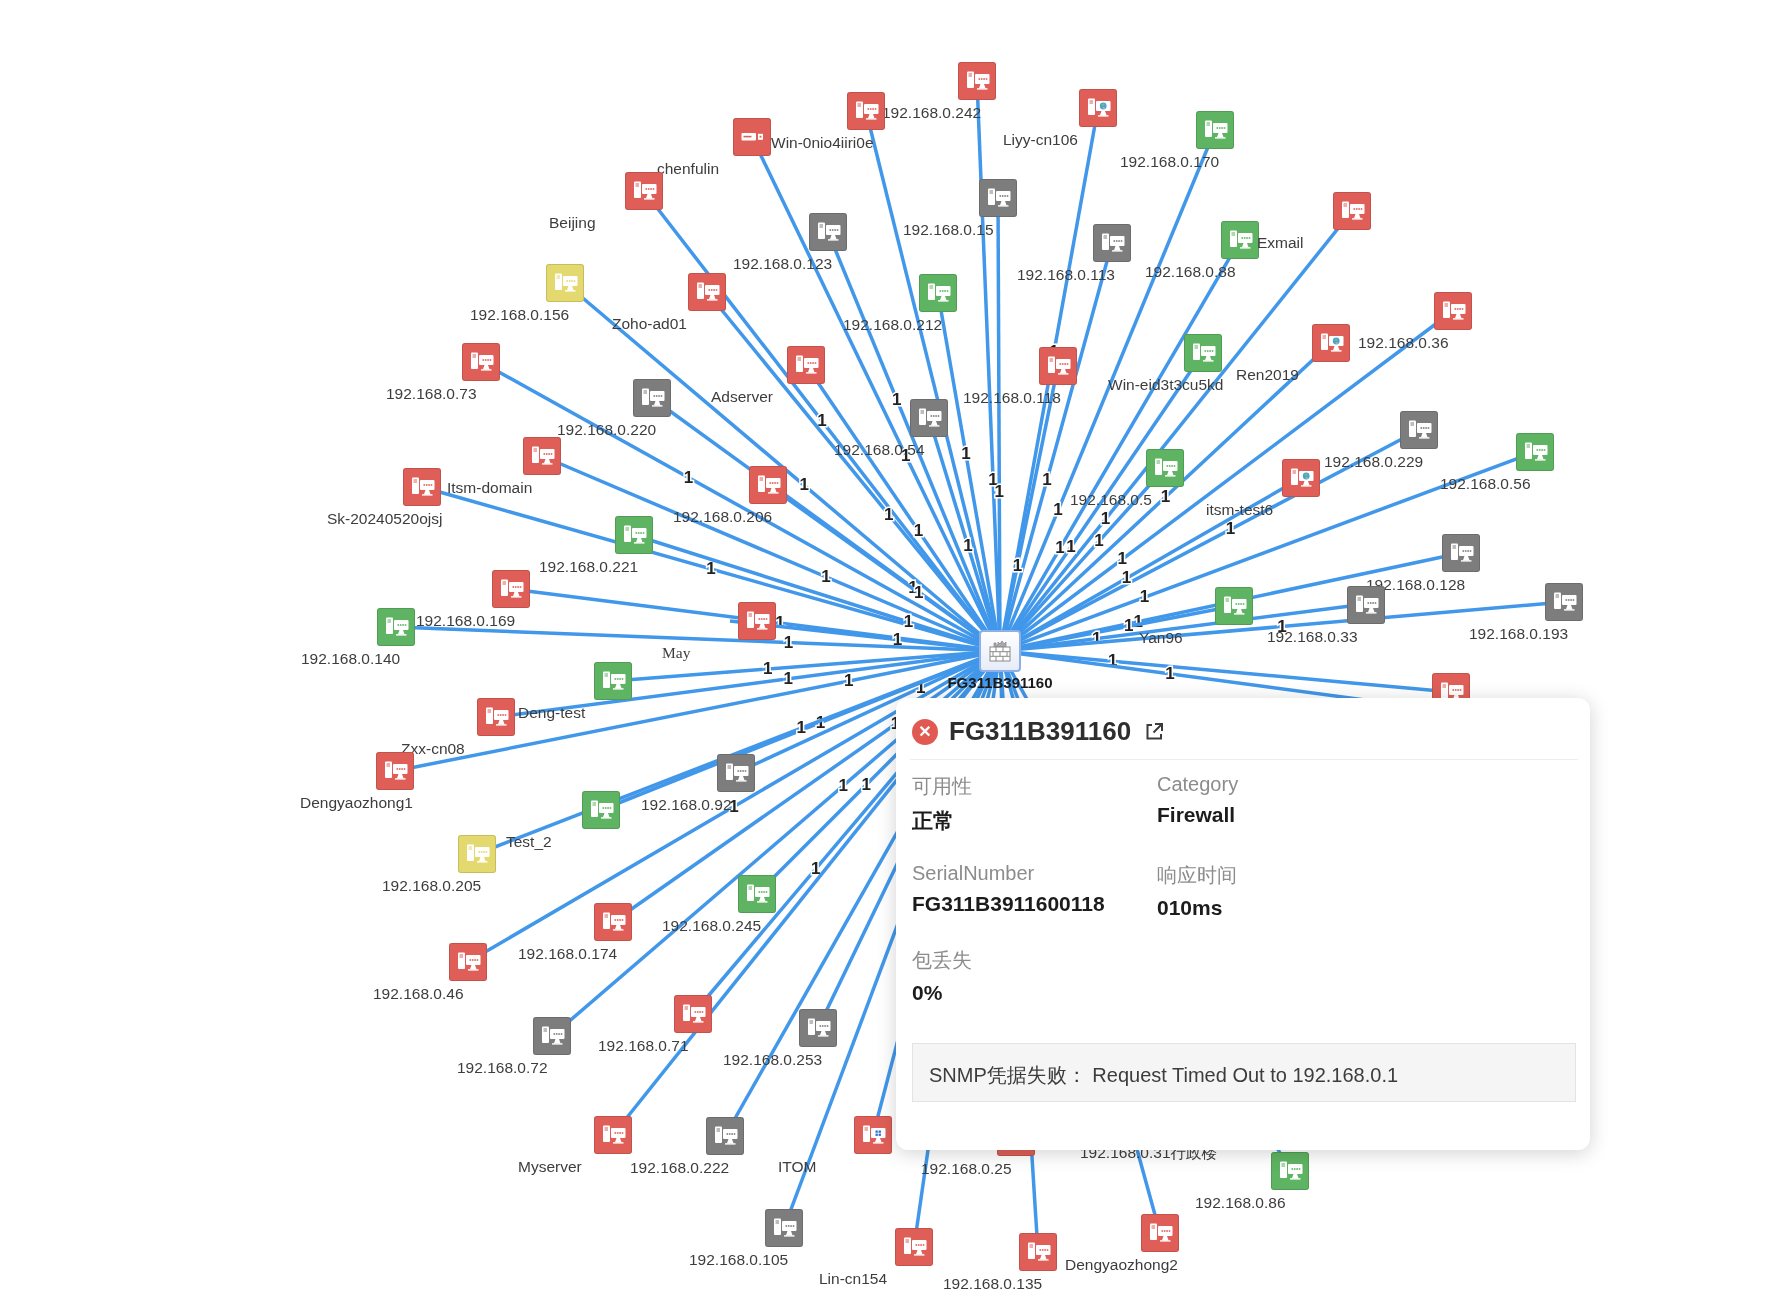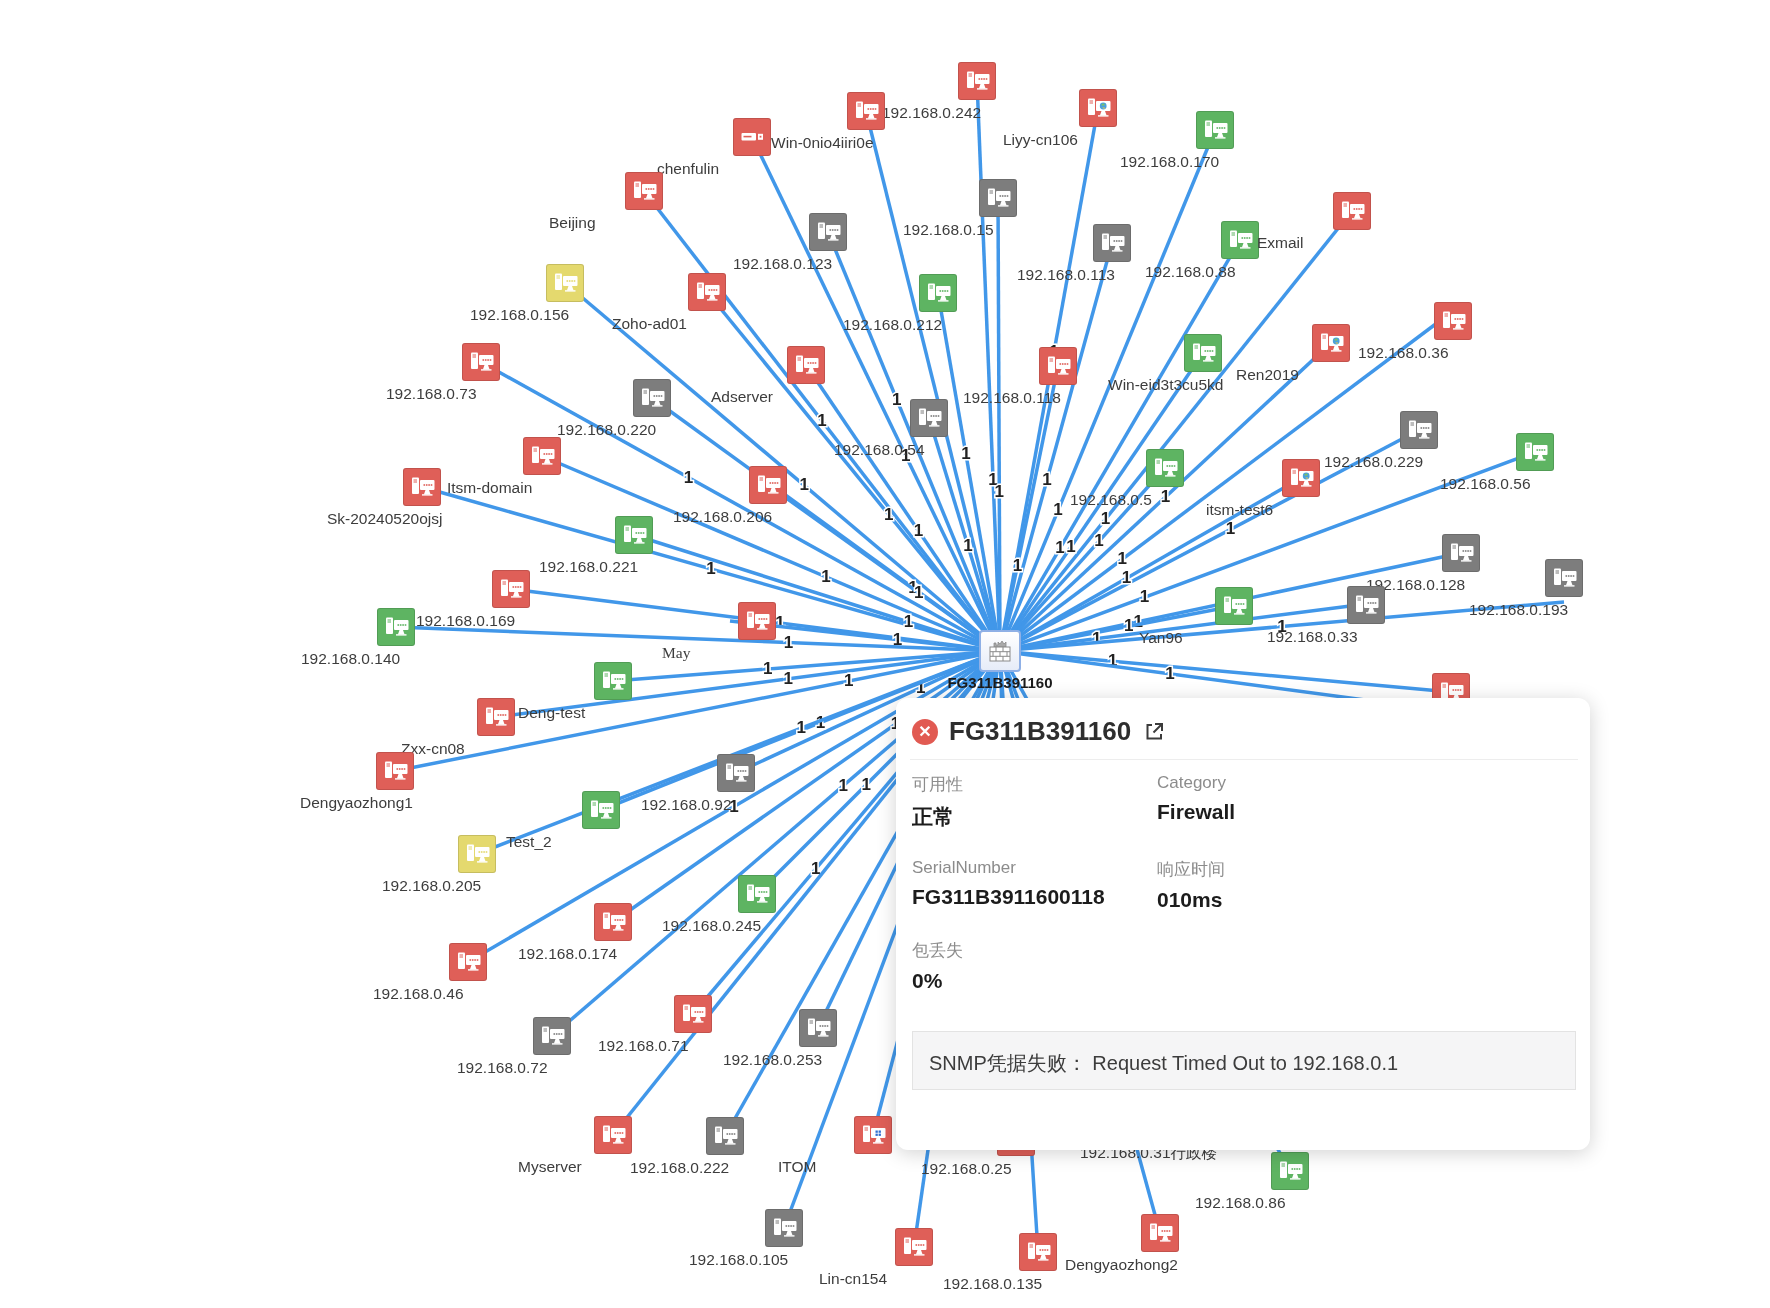--- a/index.html
+++ b/index.html
@@ -54,21 +54,21 @@
   .panel-sub{
     margin-top:9px;display:flex;align-items:center;gap:12px;
     font-size:19px;color:#666;
   }
   .panel-sub .sep{width:1px;height:20px;background:#c2c2c2;}
   .panel-divider{border-bottom:1px solid #ededed;margin:12px -2px 0 -2px;}
   .panel-grid{
     display:grid;grid-template-columns:245px 1fr;
     row-gap:27px;margin-top:13px;
   }
-  .field-label{font-size:17px;color:#8c8c8c;}
+  .field-label{font-size:20px;color:#8c8c8c;}
   .field-value{font-size:21px;font-weight:bold;color:#1c1c1c;margin-top:7px;}
   .alarm-box{
     margin-top:38px;background:#f5f5f6;border:1px solid #e3e3e3;
     padding:11px 16px 12px 16px;
   }
   .alarm-title{font-size:21px;font-weight:bold;color:#222;}
   .alarm-text{font-size:20px;color:#3c3c3c;margin-top:7px;}
 </style>
 </head>
 <body>
@@ -423,21 +423,21 @@
     <rect x="14.5" y="10.2" width="1.6" height="1.6" fill="#5eb462"></rect>
           <rect x="16.9" y="10.2" width="1.6" height="1.6" fill="#5eb462"></rect>
           <rect x="19.3" y="10.2" width="1.6" height="1.6" fill="#5eb462"></rect>
           <rect x="21.7" y="10.2" width="1.6" height="1.6" fill="#5eb462"></rect>
     <path d="M16.5 16 h3.5 l1.6 4.4 h-6.7 z" fill="#fff"></path>
     <rect x="13" y="20.2" width="10.5" height="1.4" fill="#fff"></rect>
         </svg>
       </div>
       <div class="nlabel">192.168.0.212</div>
     </div>
-    <div class="node" style="left: 1434px; top: 292px; margin-top: 10px;">
+    <div class="node" style="left: 1434px; top: 292px;">
       <div class="nbox" style="background: rgb(223, 95, 88);">
         <svg width="27" height="27" viewBox="0 0 27 27">
           <rect x="3" y="3.5" width="7" height="16.5" rx="1" fill="#fff"></rect>
     <rect x="4.5" y="5.5" width="3.5" height="1" fill="#df5f58"></rect>
     <rect x="4.5" y="7.5" width="3.5" height="1" fill="#df5f58"></rect>
     <rect x="11" y="6" width="14.5" height="10" rx="1" fill="#fff"></rect>
     <rect x="14.5" y="10.2" width="1.6" height="1.6" fill="#df5f58"></rect>
           <rect x="16.9" y="10.2" width="1.6" height="1.6" fill="#df5f58"></rect>
           <rect x="19.3" y="10.2" width="1.6" height="1.6" fill="#df5f58"></rect>
           <rect x="21.7" y="10.2" width="1.6" height="1.6" fill="#df5f58"></rect>
@@ -778,21 +778,21 @@
     <rect x="14.5" y="10.2" width="1.6" height="1.6" fill="#7d7d7d"></rect>
           <rect x="16.9" y="10.2" width="1.6" height="1.6" fill="#7d7d7d"></rect>
           <rect x="19.3" y="10.2" width="1.6" height="1.6" fill="#7d7d7d"></rect>
           <rect x="21.7" y="10.2" width="1.6" height="1.6" fill="#7d7d7d"></rect>
     <path d="M16.5 16 h3.5 l1.6 4.4 h-6.7 z" fill="#fff"></path>
     <rect x="13" y="20.2" width="10.5" height="1.4" fill="#fff"></rect>
         </svg>
       </div>
       <div class="nlabel">192.168.0.33</div>
     </div>
-    <div class="node" style="left: 1545px; top: 559px;">
+    <div class="node" style="left: 1545px; top: 583px;">
       <div class="nbox" style="background: rgb(125, 125, 125);">
         <svg width="27" height="27" viewBox="0 0 27 27">
           <rect x="3" y="3.5" width="7" height="16.5" rx="1" fill="#fff"></rect>
     <rect x="4.5" y="5.5" width="3.5" height="1" fill="#7d7d7d"></rect>
     <rect x="4.5" y="7.5" width="3.5" height="1" fill="#7d7d7d"></rect>
     <rect x="11" y="6" width="14.5" height="10" rx="1" fill="#fff"></rect>
     <rect x="14.5" y="10.2" width="1.6" height="1.6" fill="#7d7d7d"></rect>
           <rect x="16.9" y="10.2" width="1.6" height="1.6" fill="#7d7d7d"></rect>
           <rect x="19.3" y="10.2" width="1.6" height="1.6" fill="#7d7d7d"></rect>
           <rect x="21.7" y="10.2" width="1.6" height="1.6" fill="#7d7d7d"></rect>

